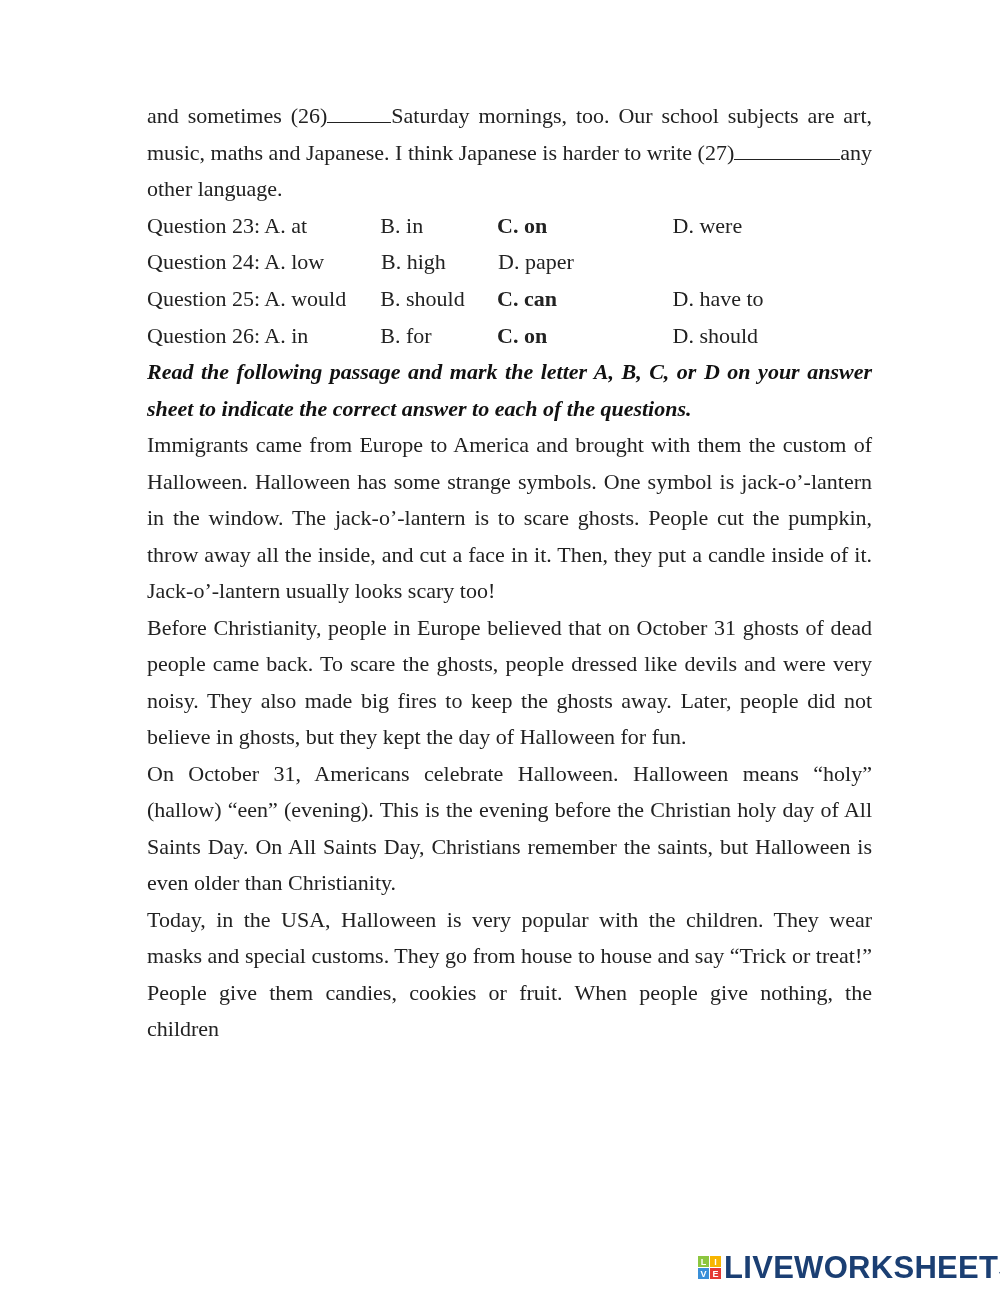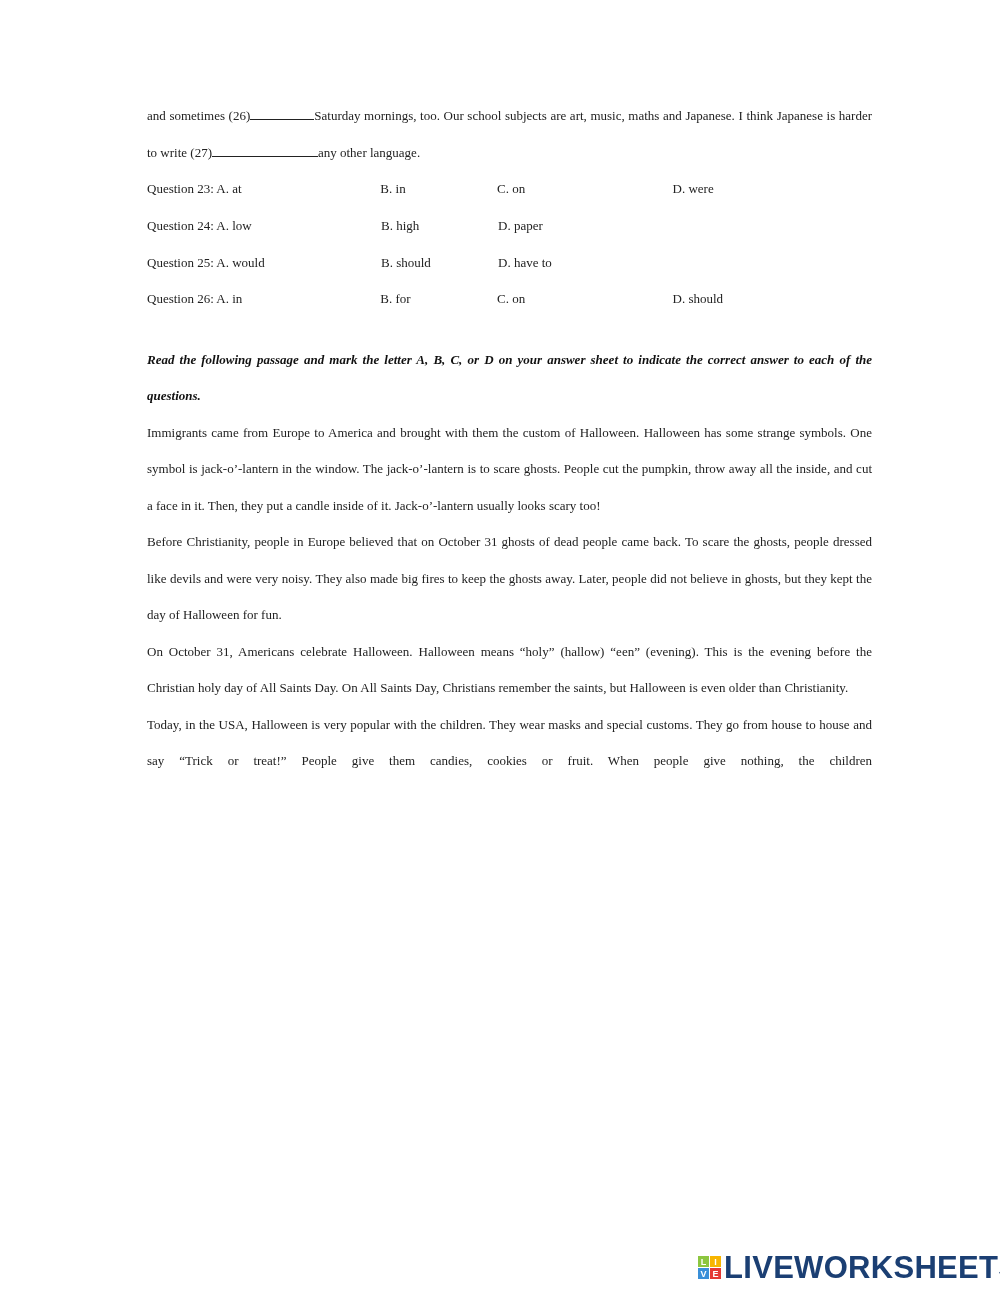--- a/index.html
+++ b/index.html
@@ -1,30 +1,30 @@
 <!DOCTYPE html>
 <html><head>
   <meta charset="utf-8">
   <style>
     html, body { margin: 0; padding: 0; background: #ffffff; }
     body { width: 1000px; height: 1291px; position: relative; overflow: hidden; }
     .page {
       position: absolute; left: 147px; top: 98px; width: 725px;
       font-family: "Liberation Serif", "DejaVu Serif", serif;
-      font-size: 13px; color: #222222; line-height: 36.5px;
+      font-size: 22px; color: #222222; line-height: 36.5px;
     }
     .para { margin: 0; text-align: justify; text-align-last: left; }
     .para.spaced { }
     .blank { display: inline-block; border-bottom: 1px solid #222; height: 18px; vertical-align: baseline; }
     .q-row { display: flex; height: 36.7px; align-items: flex-end; }
     .q-stem { width: 234px; }
     .q-b { width: 117px; }
-    .q-c { width: 176px; }
+    .q-c { width: 176px; font-weight: bold; }
     .q-d { width: 200px; }
-    .instruction { font-weight: bold; font-style: italic; color: #111; text-align: justify; margin-top: 24px; }
+    .instruction { font-weight: bold; font-style: italic; color: #111; text-align: justify; }
     .logo {
       position: absolute; left: 698px; top: 1252px; display: flex; align-items: center;
     }
     .logo-grid { display: grid; grid-template-columns: 11px 11px; grid-template-rows: 11px 11px; gap: 1px; margin-right: 3px; }
     .logo-cell { font-family: "Liberation Sans", sans-serif; font-size: 9px; font-weight: bold; color: #fff; display: flex; align-items: center; justify-content: center; }
     .logo-text {
       font-family: "Liberation Sans", "DejaVu Sans", sans-serif; font-weight: bold;
       font-size: 31px; color: #1b3f73; letter-spacing: 0.3px; line-height: 1;
     }
   </style>
@@ -44,20 +44,21 @@
       <span class="q-d">D. were</span>
     </div>
     <div class="q-row">
       <span class="q-stem">Question 24: A. low</span>
       <span class="q-b">B. high</span>
       <span class="q-d">D. paper</span>
     </div>
     <div class="q-row">
       <span class="q-stem">Question 25: A. would</span>
       <span class="q-b">B. should</span>
+      <span class="q-c">C. can</span>
       <span class="q-d">D. have to</span>
     </div>
     <div class="q-row">
       <span class="q-stem">Question 26: A. in</span>
       <span class="q-b">B. for</span>
       <span class="q-c">C. on</span>
       <span class="q-d">D. should</span>
     </div>
   </div>
 

